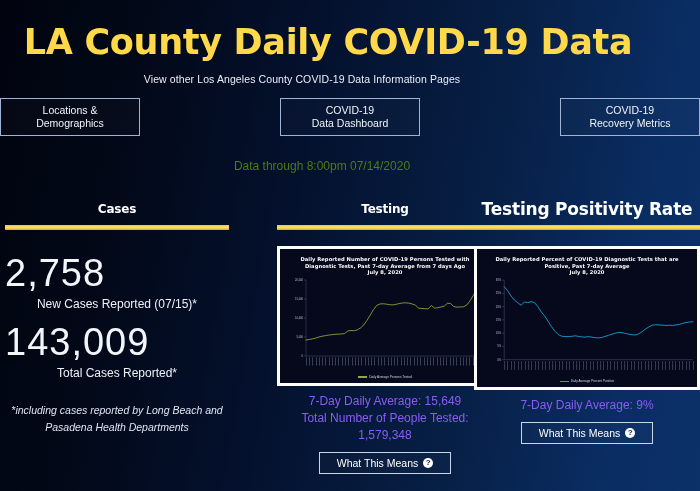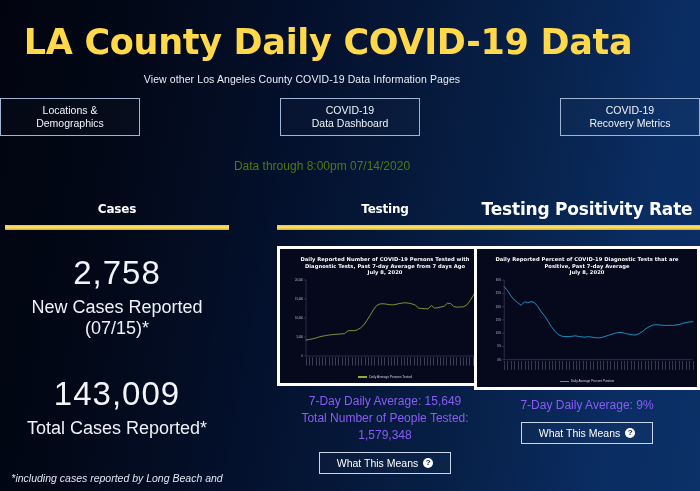--- a/index.html
+++ b/index.html
@@ -41,28 +41,28 @@
   .sechead{
     text-align:center;font-size:12px;font-weight:bold;color:#ffffff;
     font-family:"DejaVu Sans","Liberation Sans",sans-serif;letter-spacing:-0.2px;
     height:24px;line-height:22px;
   }
   .col-positivity .sechead{font-size:17px;}
   .rule{height:5px;background:linear-gradient(180deg,#e8c43a 0%,#ffe36e 45%,#d9ae1f 100%);margin-top:3px;}
 
   
   .bignum{
-    text-align:center;font-size:33px;font-weight:300;color:#f2f6fb;
+    font-size:38px;font-weight:300;color:#f2f6fb;
     font-family:"Liberation Sans",sans-serif;line-height:46px;letter-spacing:1px;
   }
-  .bigcap{text-align:center;font-size:18px;color:#eef2f8;margin-top:1px;font-weight:400;}
+  .bigcap{text-align:center;font-size:12px;color:#eef2f8;margin-top:1px;font-weight:400;}
   .cases-block-1{margin-top:20px;}
-  .cases-block-2{margin-top:32px;}
+  .cases-block-2{margin-top:8px;}
   .footnote{
-    margin-top:31px;text-align:center;font-size:10.5px;font-style:italic;
+    margin-top:22px;text-align:center;font-size:10.5px;font-style:italic;
     color:#dfe6f1;line-height:17px;padding:0 6px;
   }
 
   
   .card{
     margin-top:16px;background:#ffffff;padding:3px;box-sizing:border-box;
   }
   .card-inner{background:#06091c;position:relative;}
   .chart-title{
     text-align:center;color:#ffffff;font-weight:bold;

